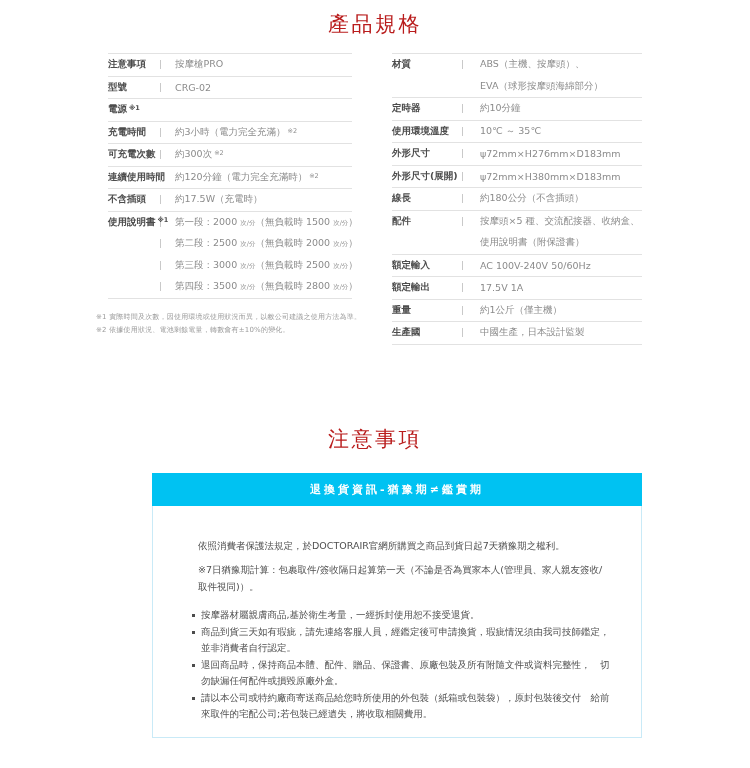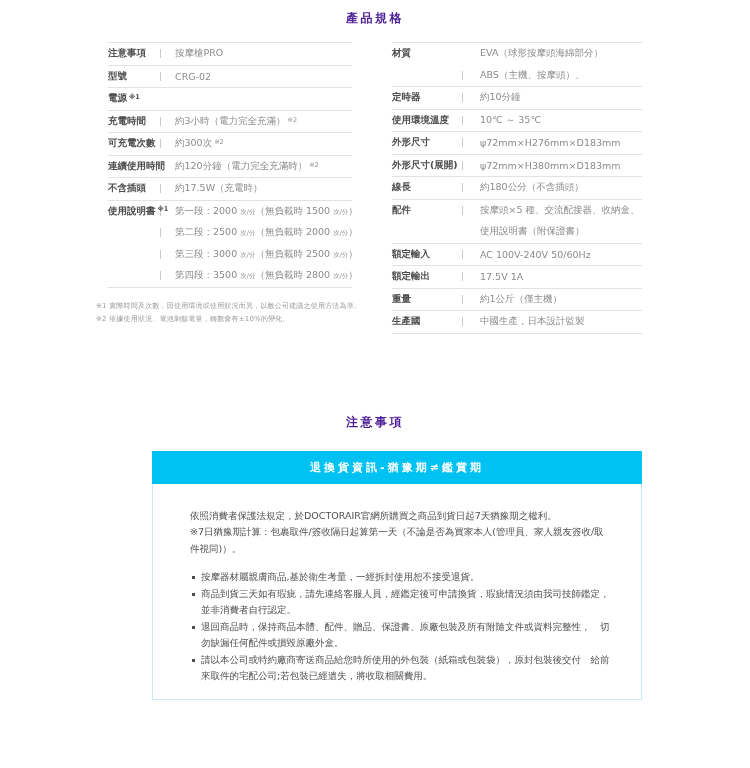--- a/index.html
+++ b/index.html
@@ -6,21 +6,21 @@
   html,body { margin:0; padding:0; background:#ffffff; }
   body {
     width:750px; height:768px;
     font-family:"DejaVu Sans","Liberation Sans",sans-serif;
     -webkit-font-smoothing:antialiased;
   }
   .page { position:relative; width:750px; height:768px; overflow:hidden; background:#fff; }
 
   .section-title {
     margin:0; text-align:center;
-    color:#4c1d95; font-size:12px; font-weight:bold; letter-spacing:2.5px;
+    color:#b91c1c; font-size:21px; font-weight:normal; letter-spacing:2.5px;
   }
   #spec-title { padding-top:10px; margin-bottom:15px; }
 
   .content { width:534px; margin:0 auto; }
 
   
   .spec-columns { display:flex; justify-content:space-between; align-items:flex-start; }
   .spec-col-left  { width:244px; }
   .spec-col-right { width:250px; }
 
@@ -56,21 +56,21 @@
     background:#00c2f2;
     color:#ffffff; font-size:11px; font-weight:bold;
     text-align:center; letter-spacing:3px;
   }
   .notice-body {
     border:1px solid #c9eaf7; border-top:none;
     background:#fff;
     padding:24px 28px 14px 37px;
   }
   .notice-p {
-    margin:0; font-size:9.5px; line-height:16.5px; color:#4f4f4f;
+    margin:8px; font-size:9.5px; line-height:16.5px; color:#4f4f4f;
   }
   .notice-bullets { margin-top:12px; }
   .bullet-item { display:flex; }
   .bullet-dot {
     flex:none; width:3px; height:3px; background:#4c4c4c;
     margin:7px 6px 0 2px;
   }
   .bullet-text { flex:1; font-size:9.5px; line-height:16.5px; color:#4f4f4f; }
 </style>
 </head>
@@ -194,26 +194,26 @@
           </div>
       </div>
       <div class="spec-col-right">
         <div class="spec-table" id="spec-table-right">
   <div class="spec-row">
     <div class="spec-label">
                 <span class="label-text">材質</span>
               </div>
     <div class="spec-lines">
                 <div class="spec-line">
+                  <span class="bar"></span>
+                  <span class="val">ABS（主機、按摩頭）、</span>
+                </div>
+                <div class="spec-line">
                   <span class="bar hidden"></span>
                   <span class="val">EVA（球形按摩頭海綿部分）</span>
-                </div>
-                <div class="spec-line">
-                  <span class="bar"></span>
-                  <span class="val">ABS（主機、按摩頭）、</span>
                 </div>
               </div>
   </div>
 
   <div class="spec-row">
     <div class="spec-label">
                 <span class="label-text">定時器</span>
               </div>
     <div class="spec-lines">
                 <div class="spec-line">

